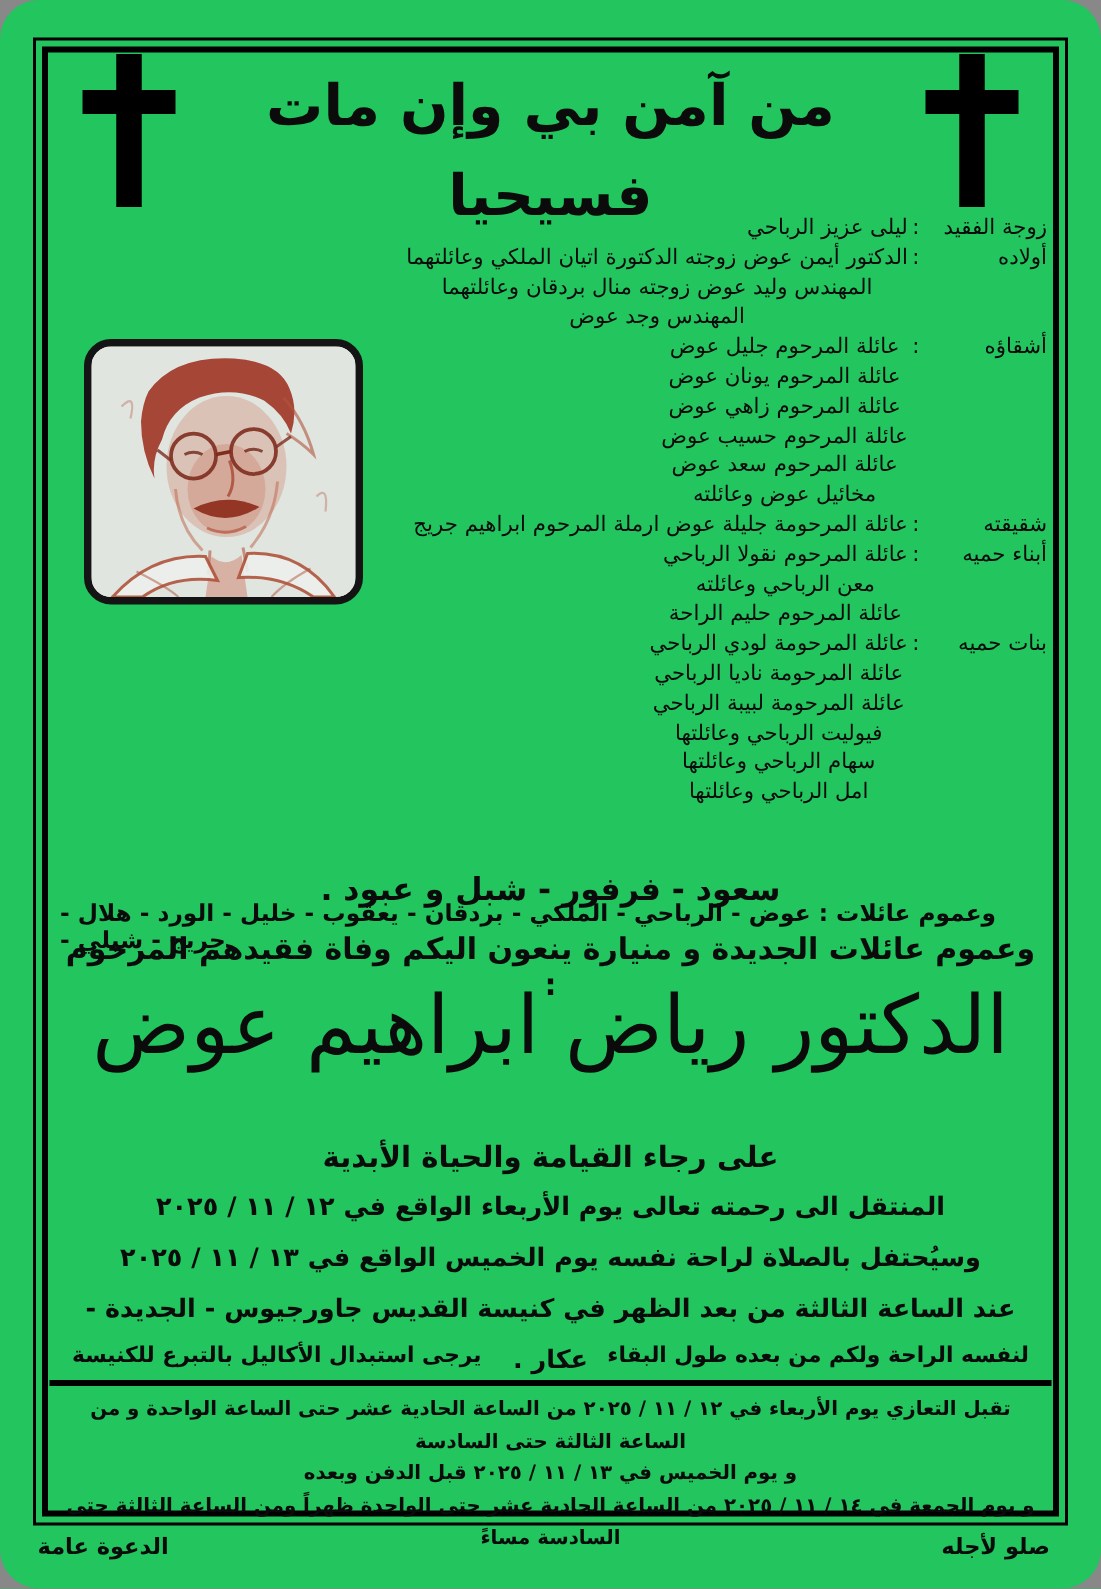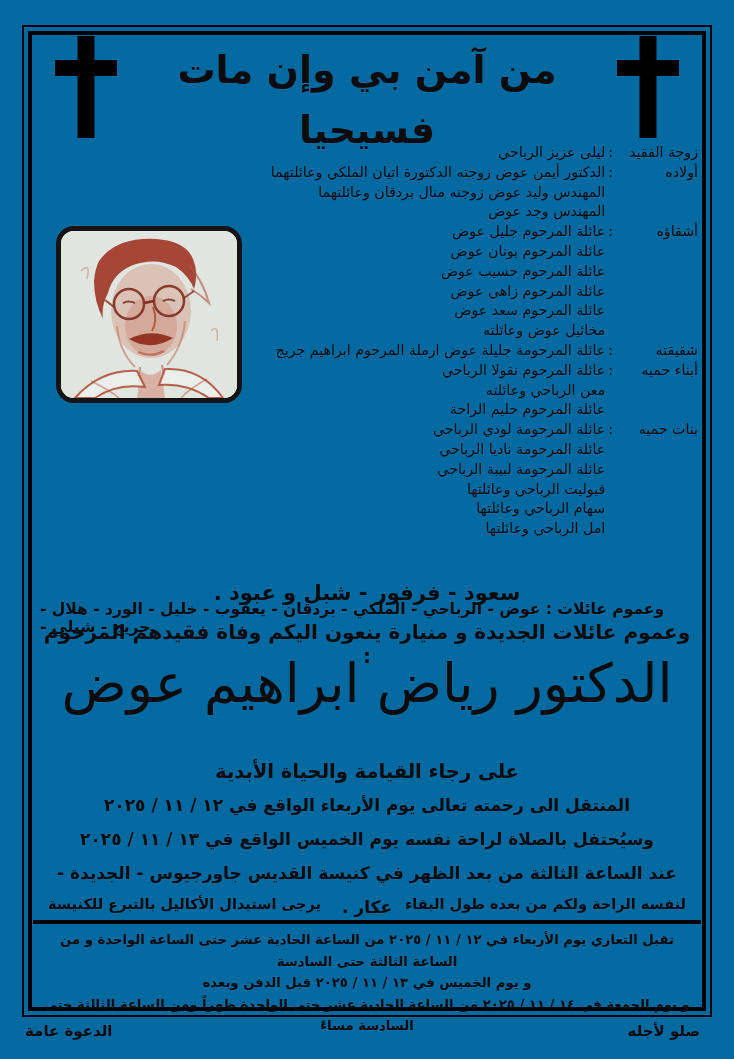--- a/index.html
+++ b/index.html
@@ -1,38 +1,38 @@
 <!DOCTYPE html>
 <html lang="ar" dir="rtl"><head>
 <meta charset="utf-8">
 <style>
   html,body{margin:0;padding:0;background:#888;}
   .page{
-    position:relative;width:734px;height:1059px;background:#0369a1;
+    position:relative;width:734px;height:1059px;background:#22c55e;
     font-family:"DejaVu Sans",sans-serif;color:#0b0b0b;margin:0 auto;
-    overflow:hidden;direction:rtl;
+    overflow:hidden;direction:rtl;border-radius:26px;
   }
   
   .frame-outer{position:absolute;left:22px;top:25px;width:686px;height:988px;border:2px solid #000;}
   .frame-inner{position:absolute;inset:4px;border:4px solid #000;}
   
   .cross{position:absolute;width:62px;height:102px;top:36px;}
   .cross.left{left:55px;}
   .cross.right{left:617px;}
   .cross::before{content:"";position:absolute;left:50%;transform:translateX(-50%);top:0;width:17px;height:100%;background:#000;}
   .cross::after{content:"";position:absolute;left:0;top:24px;width:100%;height:16px;background:#000;}
   
   .verse{position:absolute;left:120px;right:120px;top:40px;text-align:center;
          font-size:38px;font-weight:bold;letter-spacing:0;line-height:60px;}
   
   .family{position:absolute;right:36px;top:143px;width:566px;font-size:14.2px;line-height:19.8px;}
   .frow{display:flex;align-items:flex-start;}
   .flabel{min-width:82px;white-space:nowrap;}
   .fcolon{margin:0 3px;flex:none;}
-  .fvalue{}
+  .fvalue{text-align:center;}
   
   .photo{position:absolute;left:56px;top:226px;width:176px;height:167px;border:5px solid #141414;
          border-radius:18px;overflow:hidden;background:#e3e6e3;}
   .photo svg{display:block;width:100%;height:100%;}
   
   .families-1{position:absolute;left:40px;right:40px;top:556px;text-align:left;font-weight:bold;font-size:15.5px;margin-top:44px;}
   .families-2{position:absolute;left:40px;right:40px;top:581px;text-align:center;font-weight:bold;font-size:21px;}
   .announcement{position:absolute;left:40px;right:40px;top:620px;text-align:center;font-weight:bold;font-size:20px;}
   
   .name{position:absolute;left:10px;right:10px;top:652px;text-align:center;font-size:54px;font-weight:normal;}
@@ -83,22 +83,22 @@
         <div>المهندس وجد عوض</div>
       </div>
     </div>
 
     <div class="frow">
       <div class="flabel">أشقاؤه</div>
       <div class="fcolon">:</div>
       <div class="fvalue">
         <div>عائلة المرحوم جليل عوض</div>
         <div>عائلة المرحوم يونان عوض</div>
+        <div>عائلة المرحوم زاهي عوض</div>
         <div>عائلة المرحوم حسيب عوض</div>
-        <div>عائلة المرحوم زاهي عوض</div>
         <div>عائلة المرحوم سعد عوض</div>
         <div>مخائيل عوض وعائلته</div>
       </div>
     </div>
 
     <div class="frow">
       <div class="flabel">شقيقته</div>
       <div class="fcolon">:</div>
       <div class="fvalue">
         <div>عائلة المرحومة جليلة عوض ارملة المرحوم ابراهيم جريج</div>

